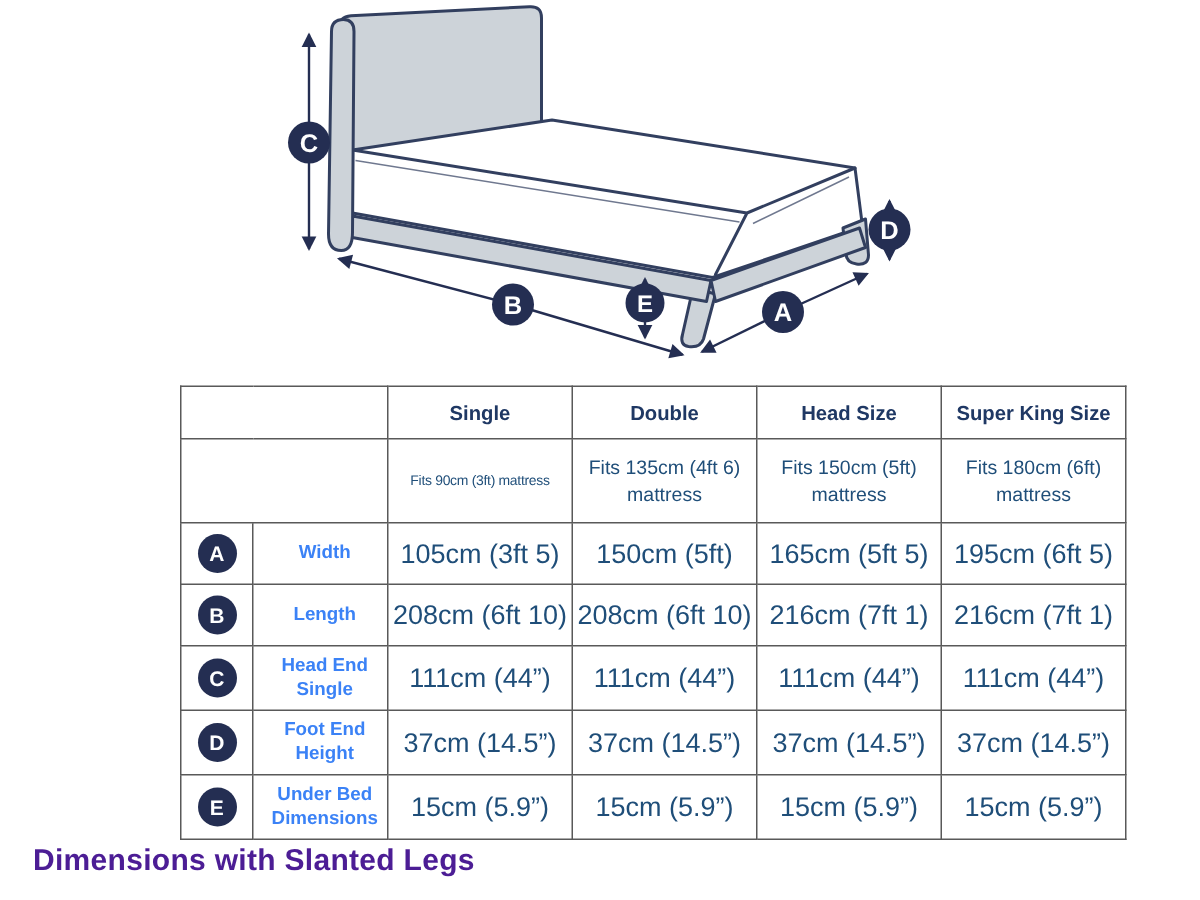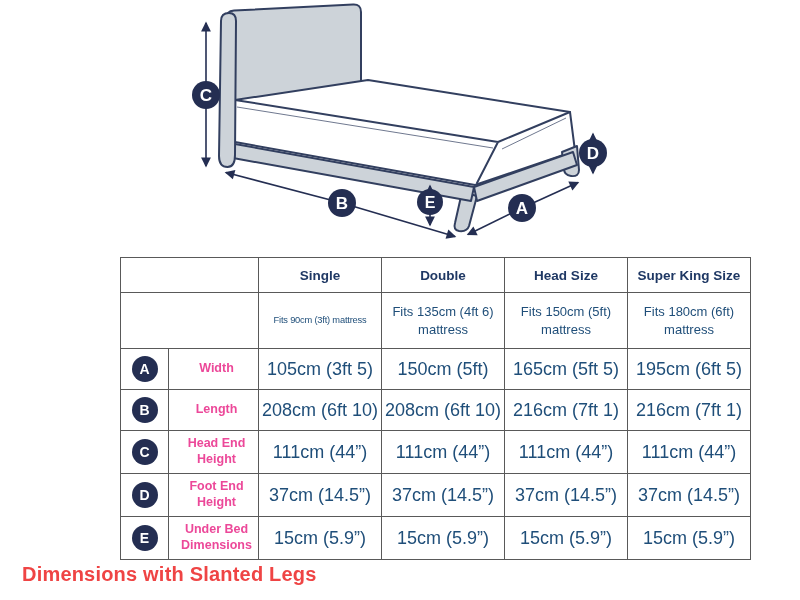--- a/index.html
+++ b/index.html
@@ -20,34 +20,34 @@
   }
   td.blank{border:none;background:#ffffff;}
   td.col-g{background:#f0f0f0;}
   .size-h{font-weight:bold;font-size:13.5px;color:#1f3864;}
   .sub{font-size:13px;line-height:1.35;color:#1f4e79;padding:2px 3px;}
   .sub-tight{font-size:9.3px;letter-spacing:-0.2px;}
   .val{font-size:18px;color:#1f4e79;}
   .badge-cell{width:47px;}
   .label-cell{
     text-align:left;padding-left:6px !important;
-    font-weight:bold;font-size:12.5px;line-height:1.25;color:#ec4899;width:83px;
+    font-weight:bold;font-size:12.5px;line-height:1.25;color:#3b82f6;width:83px;
   }
   .tbadge{
     display:inline-block;width:26px;height:26px;border-radius:50%;
     background:#242e52;color:#ffffff;font-weight:bold;font-size:14px;
     line-height:26px;text-align:center;
   }
   tr.r-h{height:35px;} tr.r-s{height:56px;}
   tr.r-a,tr.r-b{height:41px;}
   tr.r-c,tr.r-d,tr.r-e{height:43px;}
   
   .caption{
     position:absolute;left:22px;top:563px;
-    font-size:20px;font-weight:bold;color:#ef4444;letter-spacing:.2px;
+    font-size:20px;font-weight:bold;color:#4c1d95;letter-spacing:.2px;
   }
 </style>
 </head>
 <body>
 
 <svg class="bed-svg" viewBox="0 0 450 242">
   <defs>
     <marker id="ah" viewBox="0 0 8 8" markerWidth="7" markerHeight="7" refX="6.5" refY="4" orient="auto">
       <path d="M0.5,0.5 L7.5,4 L0.5,7.5 Z" fill="#242e52"></path>
     </marker>
@@ -156,21 +156,21 @@
     <td class="val col-g">208cm (6ft 10)</td>
     <td class="val">208cm (6ft 10)</td>
     <td class="val col-g">216cm (7ft 1)</td>
     <td class="val">216cm (7ft 1)</td>
   </tr>
 
   <tr class="r-c">
     <td class="badge-cell">
       <span class="tbadge">C</span>
     </td>
-    <td class="label-cell">Head End Height</td>
+    <td class="label-cell">Head End Single</td>
     <td class="val col-g">111cm (44”)</td>
     <td class="val">111cm (44”)</td>
     <td class="val col-g">111cm (44”)</td>
     <td class="val">111cm (44”)</td>
   </tr>
 
   <tr class="r-d">
     <td class="badge-cell">
       <span class="tbadge">D</span>
     </td>

